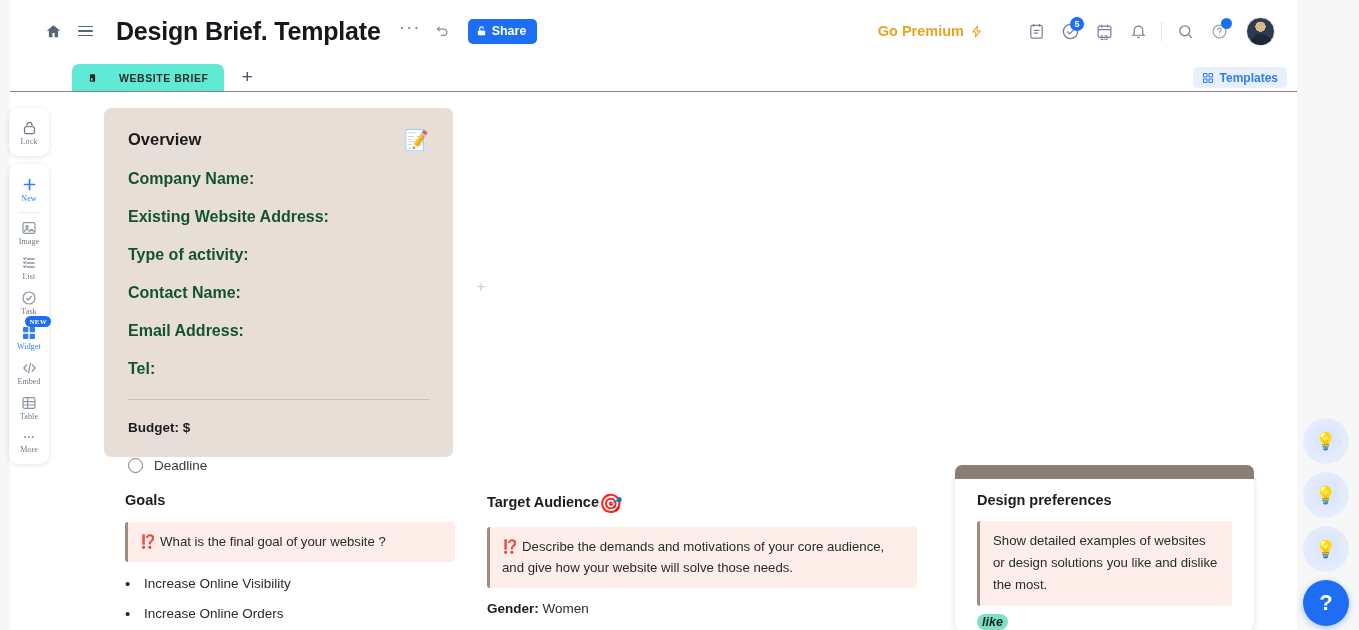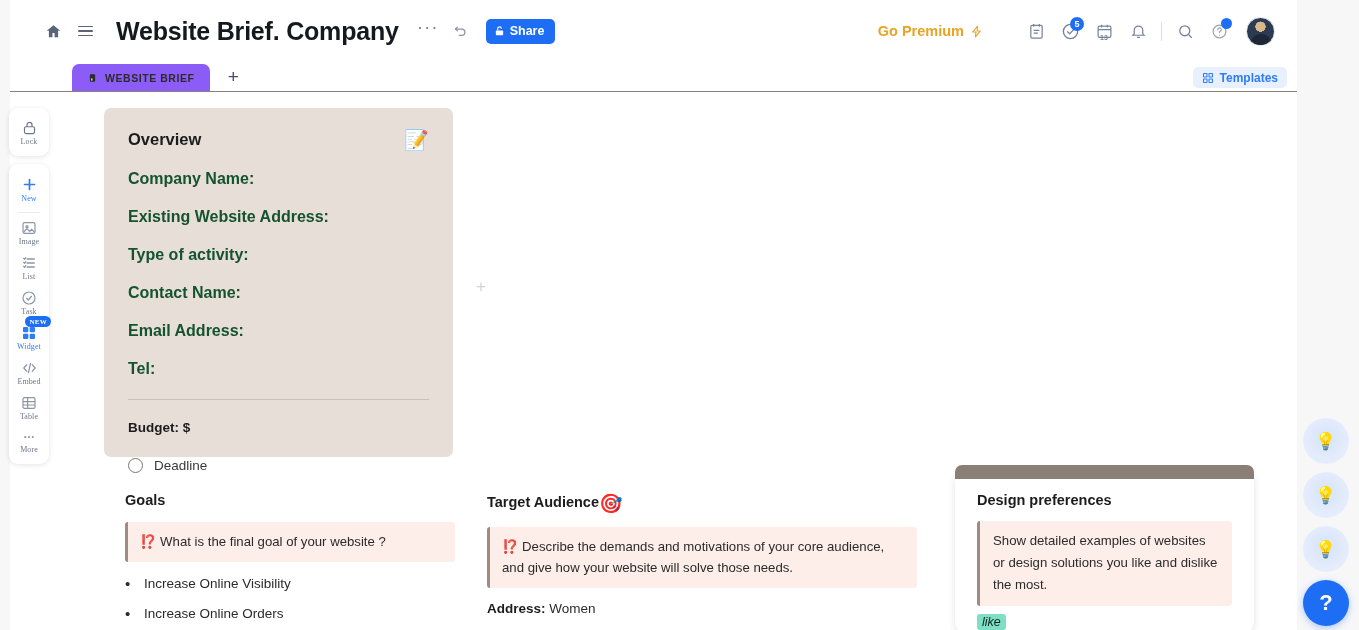--- a/index.html
+++ b/index.html
@@ -83,22 +83,22 @@
   }
 
   
   .tabstrip {
     position: absolute; left: 10px; top: 62px; width: 1287px; height: 30px;
     border-bottom: 1.5px solid #8c8178; background: #fff;
     display: flex; align-items: flex-end;
   }
   .tab {
     margin-left: 62px; height: 27px; padding: 0 16px;
-    background: #8b5cf6; border-radius: 7px 7px 0 0;
-    display: flex; align-items: center; gap: 8px;
+    background: #5eead4; border-radius: 7px 7px 0 0;
+    display: flex; align-items: center; gap: 22px;
     font-size: 10.5px; font-weight: 700; color: #2b2b2b; letter-spacing: 0.55px;
     cursor: pointer;
   }
   .tab-add {
     margin-left: 10px; width: 26px; height: 26px;
     display: flex; align-items: center; justify-content: center;
     color: #49516a; font-size: 19px; font-weight: 300; cursor: pointer;
     padding-bottom: 3px;
   }
   .templates-btn {
@@ -198,22 +198,22 @@
   }
   .design-card .inner { position: relative; z-index: 2; background:#fff; }
   .dp-title { font-size: 14.5px; font-weight: 700; color: #1c1c1c; }
   .dp-callout {
     margin-top: 13px; background: #fdeeea; border-left: 3px solid #a08a81;
     border-radius: 3px; padding: 9px 12px 10px 13px;
     font-size: 13.2px; color: #2b2b2b; line-height: 22px;
   }
   .dp-tag {
     display: inline-block; margin-top: 8px; padding: 1px 5px;
-    background: #7fdfc4; color: #11241d; border-radius: 3px;
-    font-size: 12.5px; font-weight: 400; font-style: italic;
+    background: #7fdfc4; color: #11241d; border-radius: 8px;
+    font-size: 12.5px; font-weight: 700; font-style: italic;
   }
 
   
   .fab-col {
     position: absolute; right: 10px; top: 418px;
     display: flex; flex-direction: column; align-items: center; gap: 8px;
   }
   .fab-bulb {
     width: 46px; height: 46px; border-radius: 50%;
     background: radial-gradient(circle at 50% 45%, #d5e3fb 0%, #e3ecfd 60%, #eaf1fe 100%);
@@ -239,21 +239,21 @@
     <div class="home-btn">
       <svg width="17" height="17" viewBox="0 0 24 24" fill="#5a6478">
           <path d="M12 3 2.5 11h3v9h5v-6h3v6h5v-9h3z"></path>
         </svg>
     </div>
     <div class="hamburger">
       <i></i>
         <i></i>
         <i></i>
     </div>
-    <div class="doc-title">Website Brief. Company</div>
+    <div class="doc-title">Design Brief. Template</div>
     <div class="dots-btn">···</div>
     <div class="undo-btn">
       <svg width="15" height="15" viewBox="0 0 24 24" fill="none" stroke="#8b94a3" stroke-width="2" stroke-linecap="round" stroke-linejoin="round">
         <path d="M4 8h10a5 5 0 0 1 0 10h-4"></path>
           <polyline points="7 5 4 8 7 11"></polyline>
       </svg>
     </div>
     <div class="share-btn">
       <svg width="11" height="12" viewBox="0 0 24 24" fill="none" stroke="#fff" stroke-width="2.4">
         <rect x="4" y="11" width="16" height="10" rx="2" fill="#fff" stroke="none"></rect>
@@ -468,21 +468,21 @@
   <div class="audience">
     <div class="aud-head">
       <div class="sec-title">Target Audience</div>
       <div class="aud-emoji">🎯</div>
     </div>
     <div class="callout">
       <span>⁉️</span>
       <span>Describe the demands and motivations of your core audience, and give how your website will solve those needs.</span>
     </div>
     <div class="kv">
-      <b>Address:</b>
+      <b>Gender:</b>
       <span>Women</span>
     </div>
     <div class="kv">
       <b>Age:</b>
       <span>25 - 45</span>
     </div>
   </div>
 
   <div class="design-card">
     <div class="inner">

